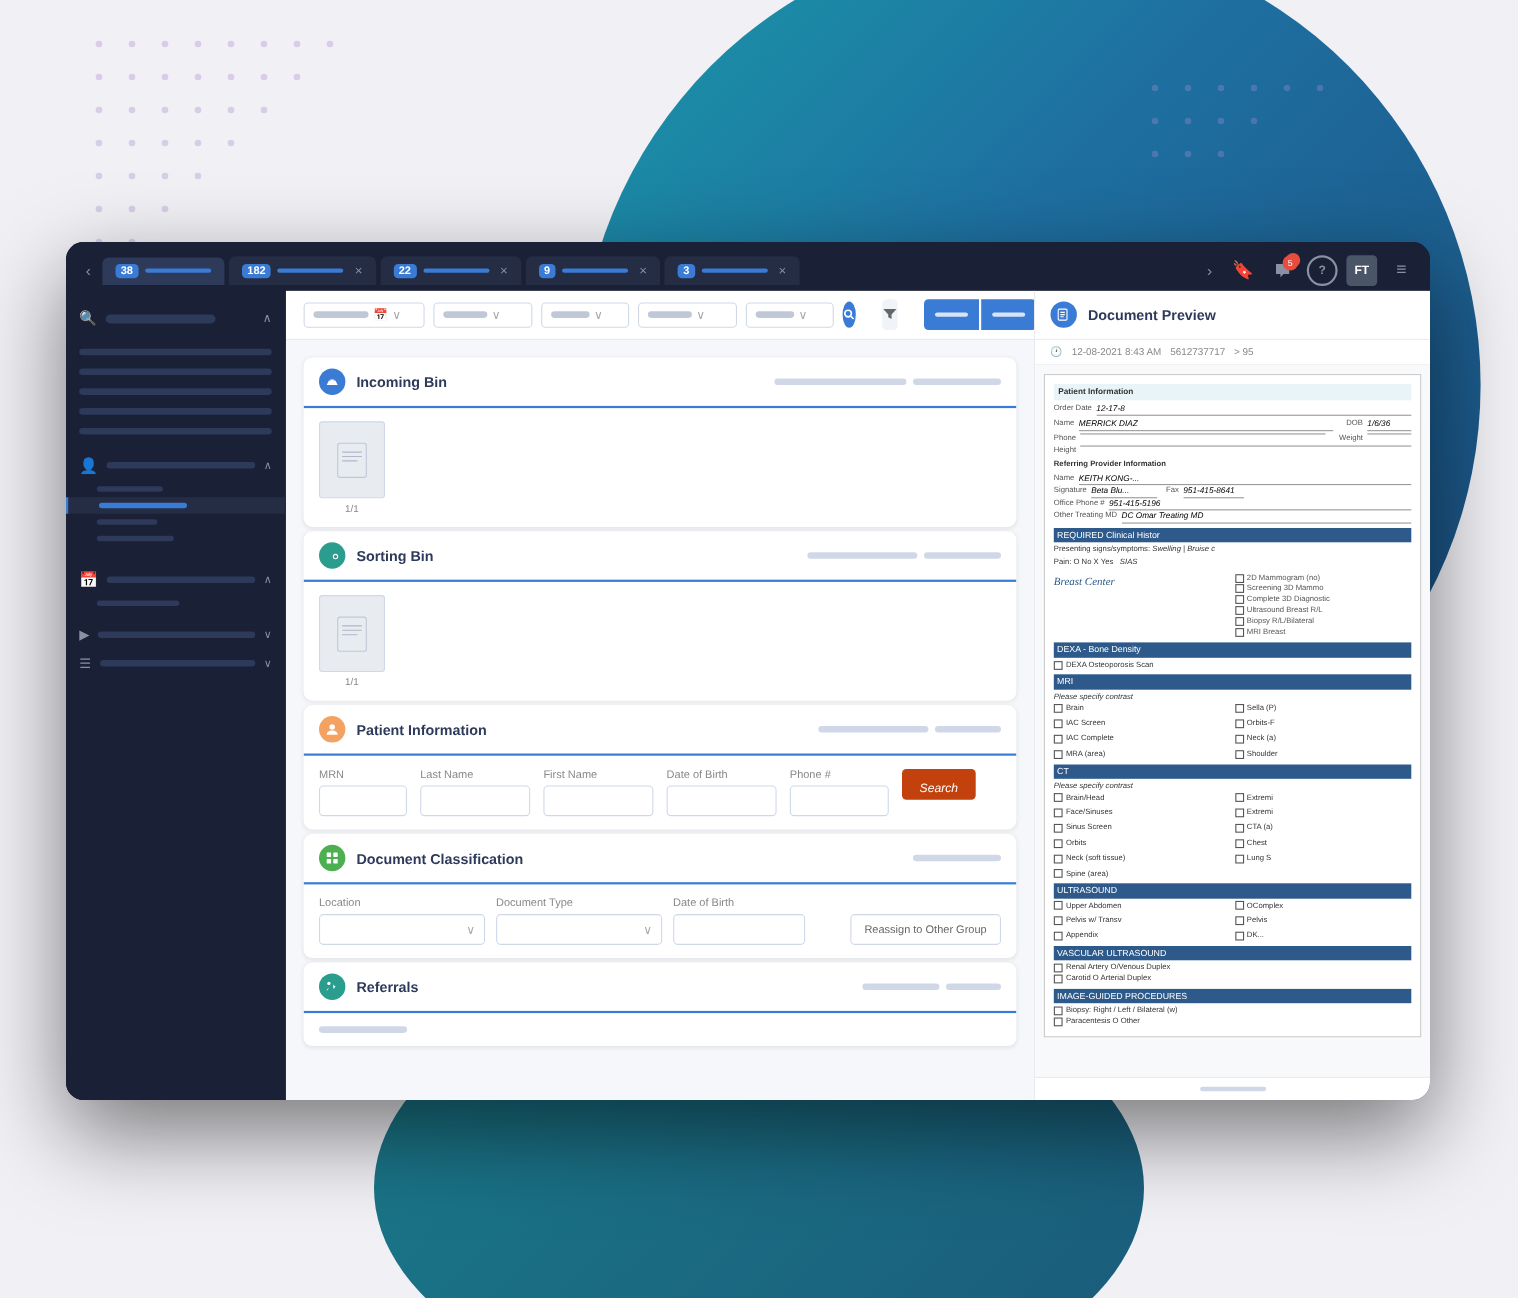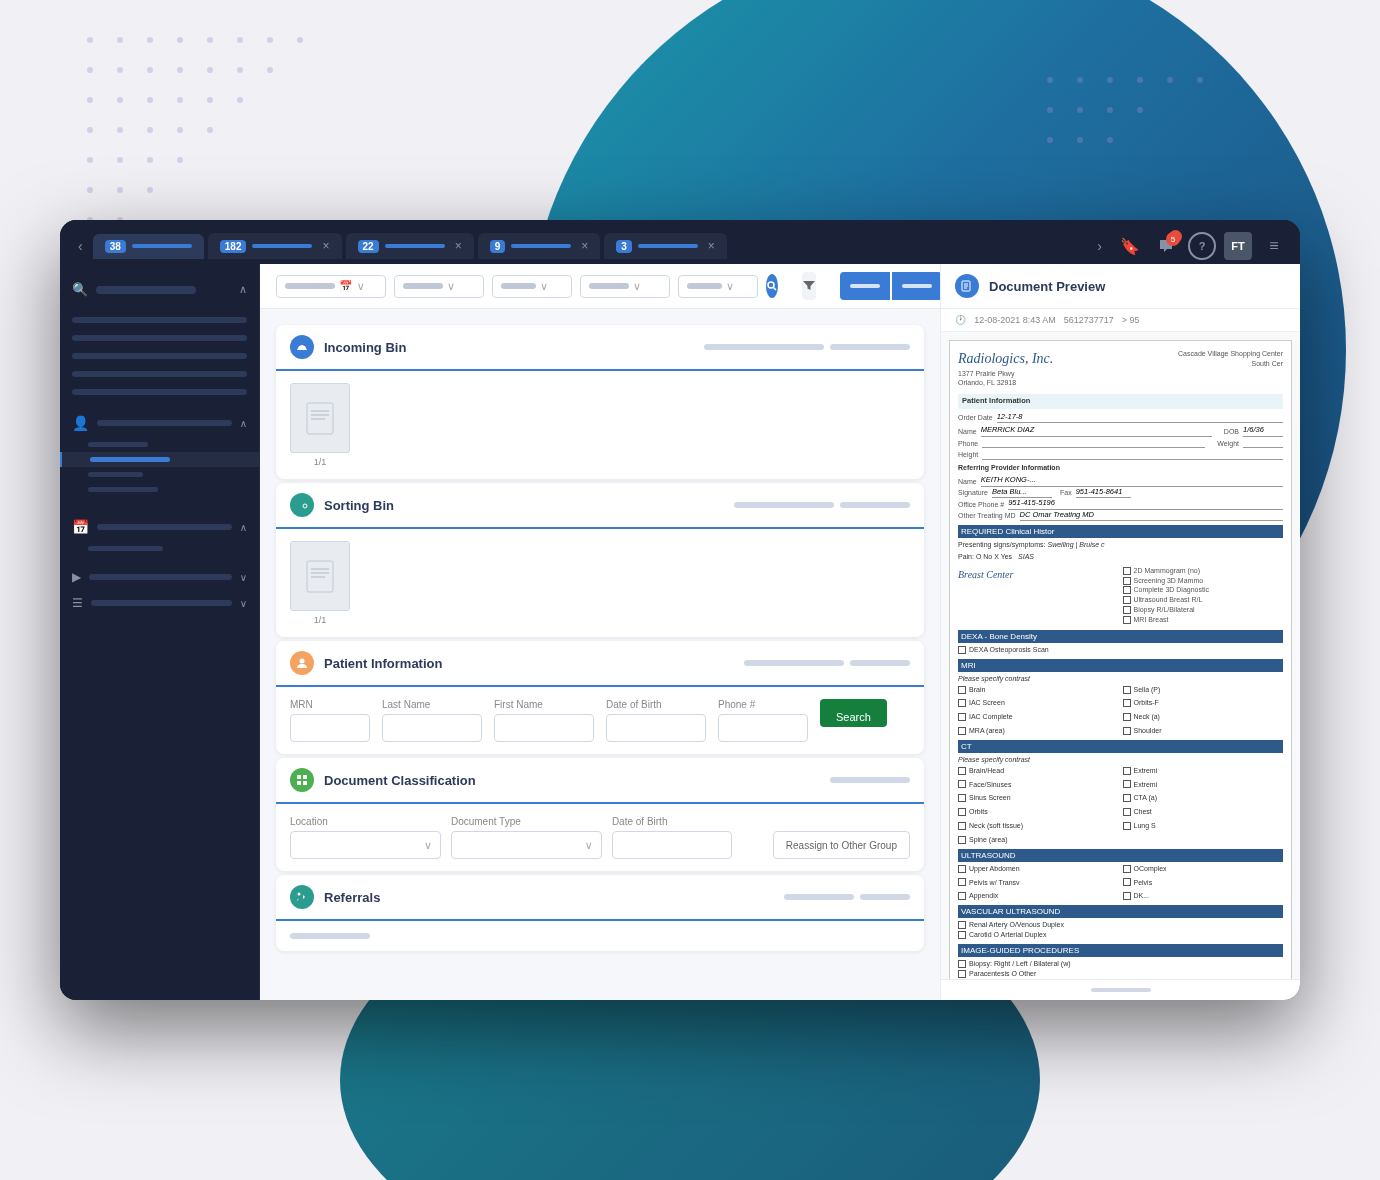--- a/index.html
+++ b/index.html
@@ -416,28 +416,29 @@
       height: 28px;
       border: 1px solid #d0d8e8;
       border-radius: 4px;
       padding: 0 8px;
       font-size: 11px;
       background: #fff;
     }
 
     .search-button {
       height: 28px;
-      background: #15803d;
+      background: #c2410c;
       color: white;
       border: none;
       border-radius: 4px;
       padding: 12px 16px;
       font-size: 11px;
       cursor: pointer;
       font-weight: 500;
+      font-style: italic;
     }
 
     
     .classification-row {
       display: flex;
       align-items: flex-end;
       gap: 10px;
     }
 
     .select-field {
@@ -553,21 +554,21 @@
 
     .form-grid {
       display: grid;
       grid-template-columns: 1fr;
       gap: 2px;
       font-size: 7px;
     }
 
     .form-line {
       display: flex;
-      align-items: flex-end;
+      align-items: flex-start;
       gap: 4px;
       font-size: 7.5px;
     }
 
     .form-line-label {
       color: #555;
       white-space: nowrap;
       font-size: 7px;
     }
 
@@ -1055,35 +1056,20 @@
           <span>🕐</span>
           <span>12-08-2021 8:43 AM</span>
           <span>5612737717</span>
           <span>&gt; 95</span>
         </div>
 
         <div class="doc-preview-content">
           <div class="medical-form">
             <div class="medical-form-inner">
 
-              <div class="form-header">
-                <div>
-                  <div class="radiology-logo">Radiologics, Inc.</div>
-                  <div style="font-size:7px;color:#555;">
-                    <span>1377 Prairie Pkwy</span><br>
-                    <span>Orlando, FL 32918</span>
-                  </div>
-                </div>
-                <div>
-                  <div style="font-size:7px;color:#555;text-align:right;">
-                    <span>Cascade Village Shopping Center</span><br>
-                    <span>South Cer</span>
-                  </div>
-                </div>
-              </div>
 
               <div style="background:#e8f4f8;padding:2px 4px;font-weight:bold;font-size:7.5px;margin-bottom:3px;">Patient Information</div>
 
               <div class="form-grid">
                 <div class="form-line">
                   <span class="form-line-label">Order Date</span>
                   <span class="form-line-value">12-17-8</span>
                 </div>
                 <div class="form-line">
                   <span class="form-line-label">Name</span>

